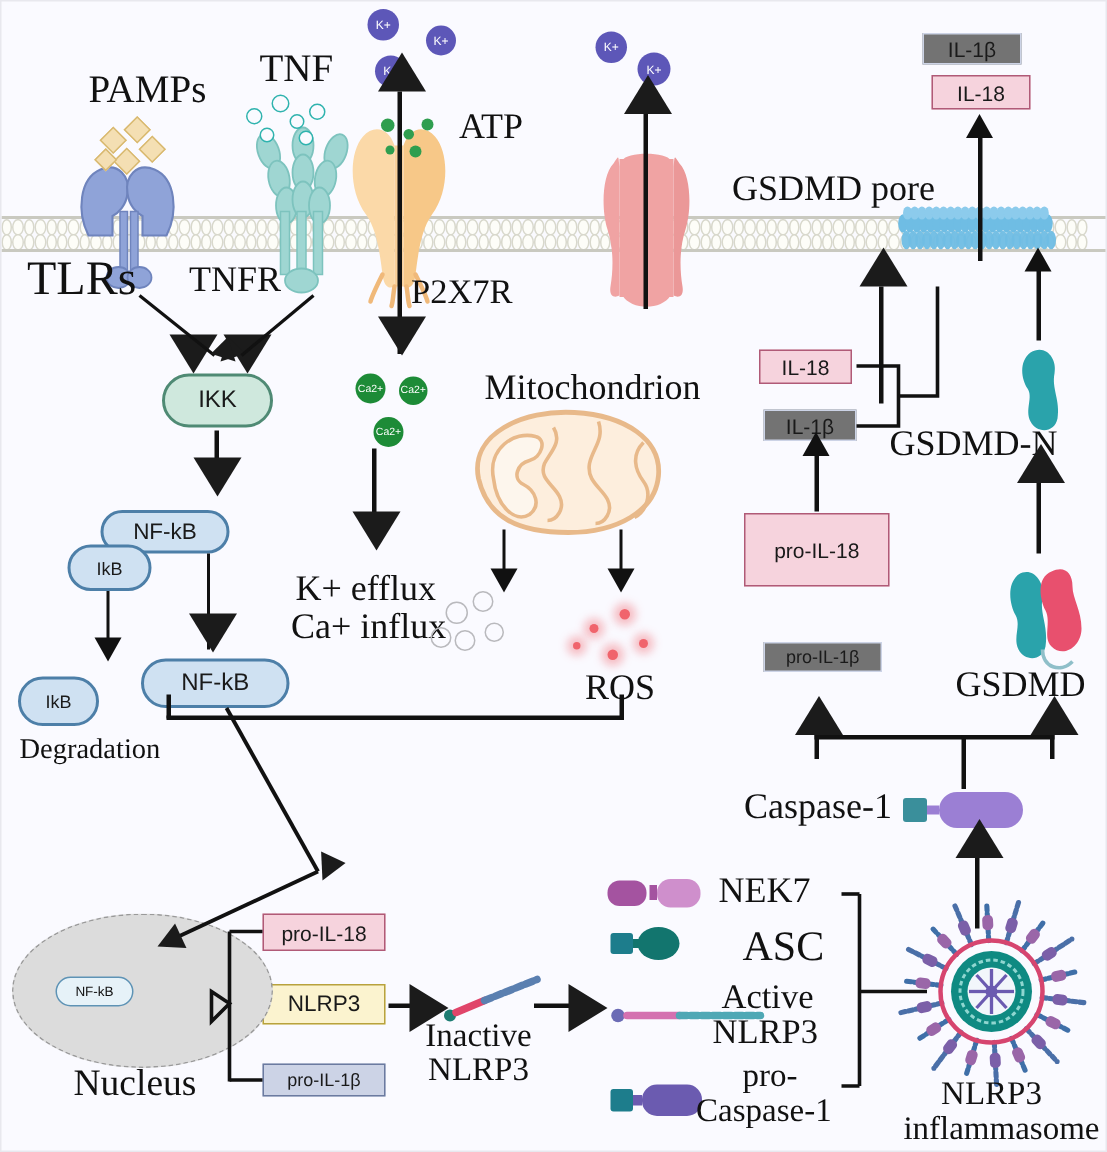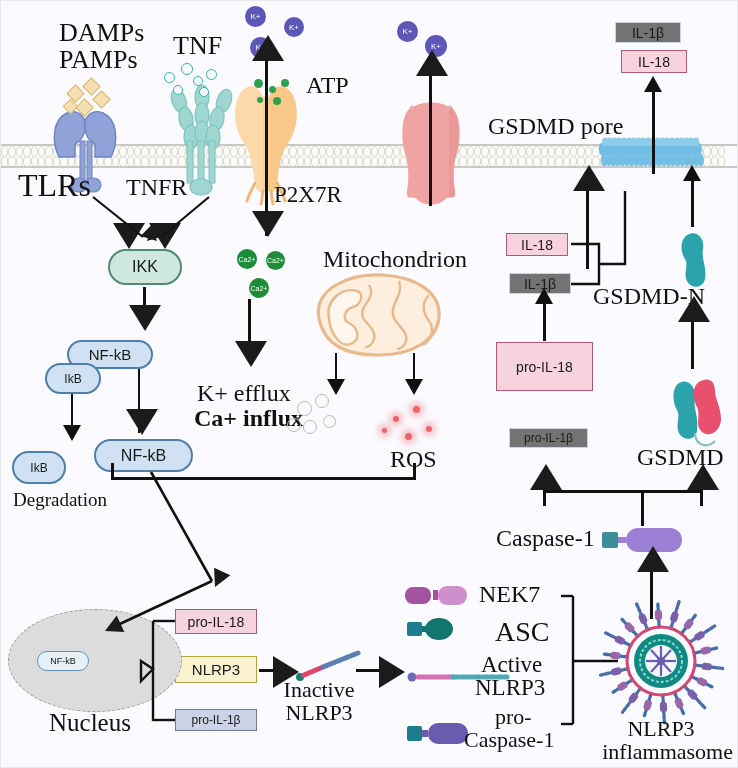--- a/index.html
+++ b/index.html
@@ -513,31 +513,30 @@
         <rect x="623.5550433098692" y="622.8259817901431" width="10" height="7.2" rx="3" fill="#9a66a8" transform="rotate(226.8754935415699 628.5550433098692 626.4259817901432)"></rect>
         <rect x="636.9343967575054" y="614.0959342440378" width="10" height="7.2" rx="3" fill="#7b5fa8" transform="rotate(246.87549354156988 641.9343967575054 617.6959342440379)"></rect>
         <rect x="652.4927285760946" y="610.4683813696179" width="10" height="7.2" rx="3" fill="#9a66a8" transform="rotate(266.8754935415699 657.4927285760946 614.0683813696179)"></rect>
         <rect x="668.353474331792" y="612.3808595805168" width="10" height="7.2" rx="3" fill="#7b5fa8" transform="rotate(286.8754935415699 673.353474331792 615.9808595805168)"></rect>
         <rect x="682.6035940067833" y="619.6026957793281" width="10" height="7.2" rx="3" fill="#9a66a8" transform="rotate(306.87549354156994 687.6035940067833 623.2026957793281)"></rect>
         <rect x="693.5243128588968" y="631.2628299375241" width="10" height="7.2" rx="3" fill="#7b5fa8" transform="rotate(326.8754935415698 698.5243128588968 634.8628299375241)"></rect>
         <rect x="699.7984310219227" y="645.9548777903736" width="10" height="7.2" rx="3" fill="#9a66a8" transform="rotate(346.8754935415699 704.7984310219227 649.5548777903737)"></rect>
       </g>
   </svg>
 
-  <div class="lbl serif" style="left:58px;top:18px;font-size:26px;">DAMPs</div>
   <div class="lbl serif" style="left:58px;top:45px;font-size:26px;">PAMPs</div>
   <div class="lbl serif" style="left:172px;top:31px;font-size:26px;">TNF</div>
   <div class="lbl serif" style="left:305px;top:72px;font-size:24px;">ATP</div>
   <div class="lbl serif" style="left:17px;top:168px;font-size:32px;">TLRs</div>
   <div class="lbl serif" style="left:125px;top:174px;font-size:24px;">TNFR</div>
   <div class="lbl serif" style="left:273px;top:182px;font-size:23px;">P2X7R</div>
   <div class="lbl serif" style="left:487px;top:113px;font-size:24px;">GSDMD pore</div>
 
   <div class="lbl serif" style="left:196px;top:380px;font-size:24px;">K+ efflux</div>
-  <div class="lbl serif" style="left:193px;top:405px;font-size:24px;font-weight:bold;">Ca+ influx</div>
+  <div class="lbl serif" style="left:193px;top:405px;font-size:24px;">Ca+ influx</div>
   <div class="lbl serif" style="left:322px;top:246px;font-size:24px;">Mitochondrion</div>
   <div class="lbl serif" style="left:389px;top:446px;font-size:24px;">ROS</div>
 
   <div class="lbl serif" style="left:12px;top:489px;font-size:19px;">Degradation</div>
   <div class="lbl serif" style="left:48px;top:709px;font-size:25px;">Nucleus</div>
 
   <div class="lbl serif ctr" style="left:278px;top:677px;width:80px;font-size:22px;">Inactive</div>
   <div class="lbl serif ctr" style="left:278px;top:700px;width:80px;font-size:22px;">NLRP3</div>
 
   <div class="lbl serif" style="left:478px;top:581px;font-size:24px;">NEK7</div>

